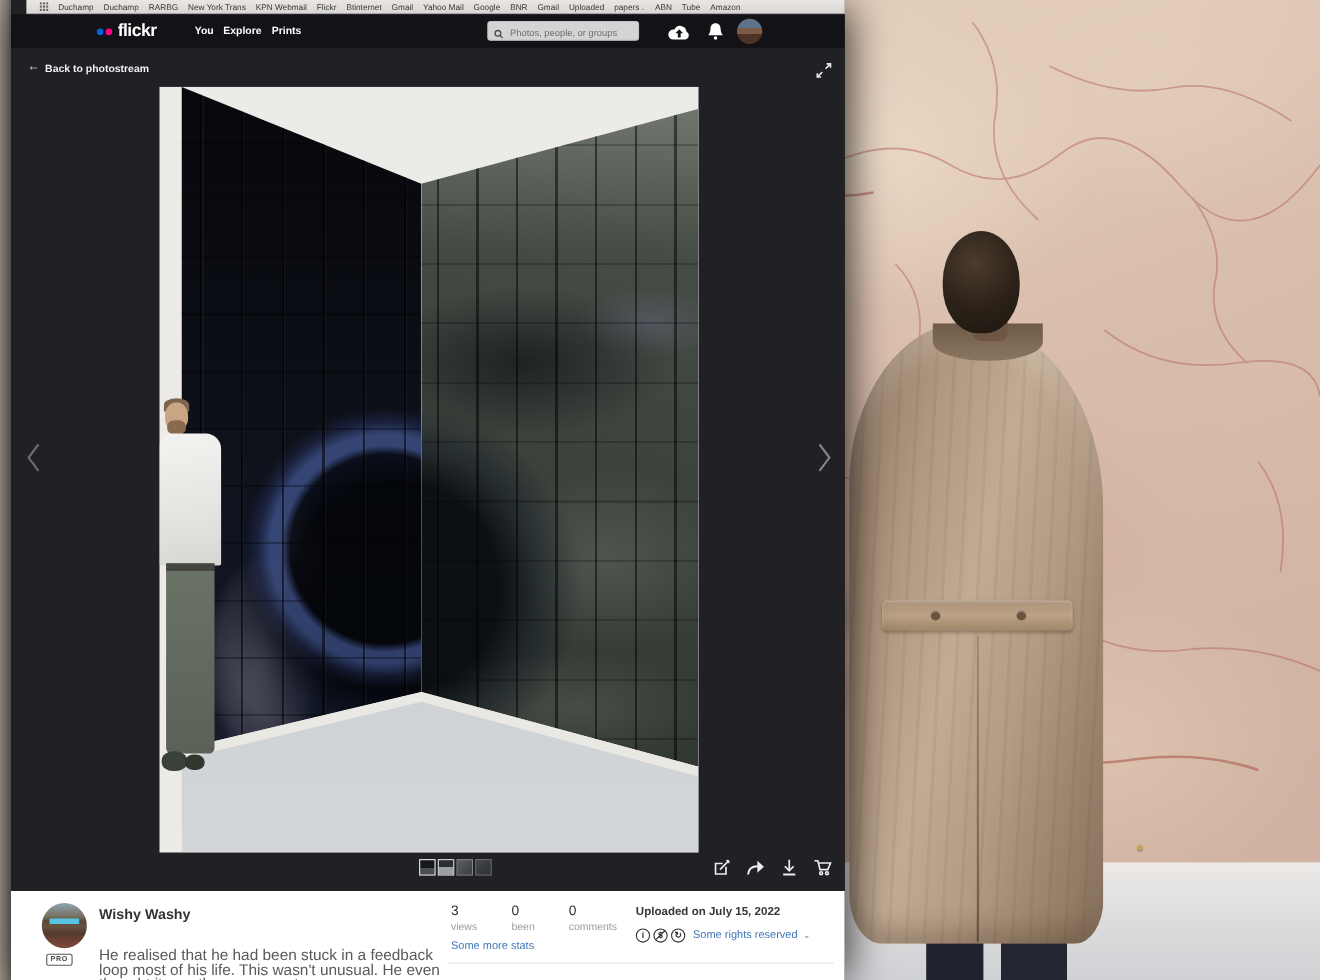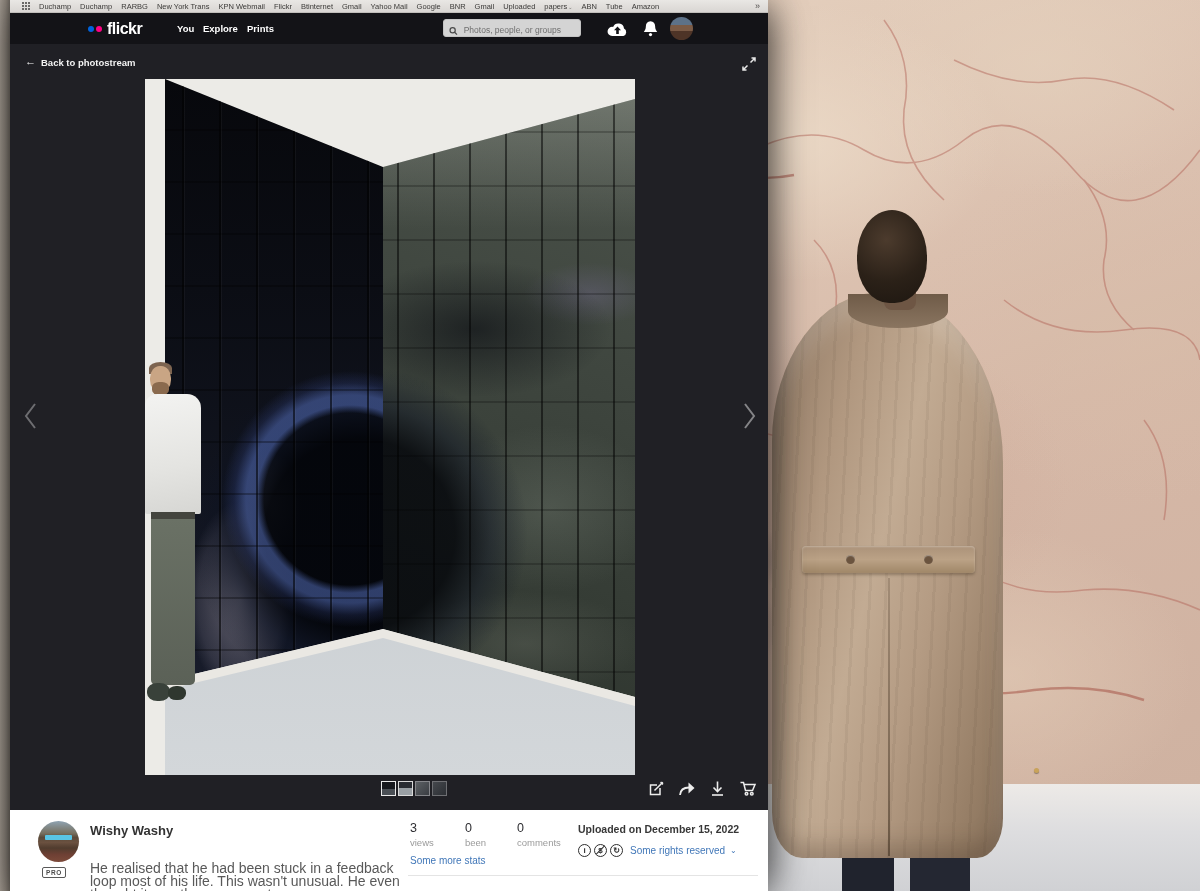--- a/index.html
+++ b/index.html
@@ -51,21 +51,21 @@
   .v-button{position:absolute;top:555px;width:9px;height:9px;border-radius:50%;
     background:#6b543f;box-shadow:inset 0 1px 1px rgba(255,255,255,.4);}
   .v-button.b1{left:846px;} .v-button.b2{left:924px;}
   .v-seam{position:absolute;left:888px;top:578px;width:2px;height:278px;
     background:linear-gradient(180deg,rgba(75,58,42,.25),rgba(60,45,30,.55));}
   
   #window{position:absolute;left:10px;top:0;width:758px;height:891px;z-index:2;
     background:#202025;overflow:hidden;
     box-shadow:0 6px 34px rgba(0,0,0,.55), 16px 0 36px -12px rgba(0,0,0,.4);}
   
-  .bm-bar{position:absolute;left:0;top:0;width:758px;height:13px;
+  .bm-bar{position:absolute;left:14px;top:0;width:758px;height:13px;
     background:linear-gradient(#e9e7e4,#d9d6d3);border-bottom:1px solid #c0bdba;
     display:flex;align-items:center;gap:9px;padding:0 8px 0 12px;box-sizing:border-box;
     font-size:7.5px;color:#3b3a38;white-space:nowrap;overflow:hidden;}
   .bm-item{flex:0 0 auto;}
   .bm-chev{font-size:5px;color:#6a6866;margin-left:1px;}
   .bm-overflow{margin-left:auto;font-size:9px;color:#4f4d4b;}
   
   .fl-header{position:absolute;left:0;top:13px;width:758px;height:31px;background:#131317;}
   .fl-logo{position:absolute;left:78px;top:7px;display:flex;align-items:center;}
   .fl-dot{width:6px;height:6px;border-radius:50%;display:inline-block;}
@@ -352,21 +352,21 @@
       <div class="v">0</div>
       <div class="l">been</div>
     </div>
     <div class="stat s3">
       <div class="v">0</div>
       <div class="l">comments</div>
     </div>
     <div class="show-more">Some more stats</div>
     <div class="ft-divider"></div>
 
-    <div class="uploaded">Uploaded on December 15, 2022</div>
+    <div class="uploaded">Uploaded on July 15, 2022</div>
     <div class="license">
       <div class="cc-icon">
         <span>i</span>
       </div>
       <div class="cc-icon">
         <span>$</span>
         <div class="slash"></div>
       </div>
       <div class="cc-icon">
         <span>↻</span>

